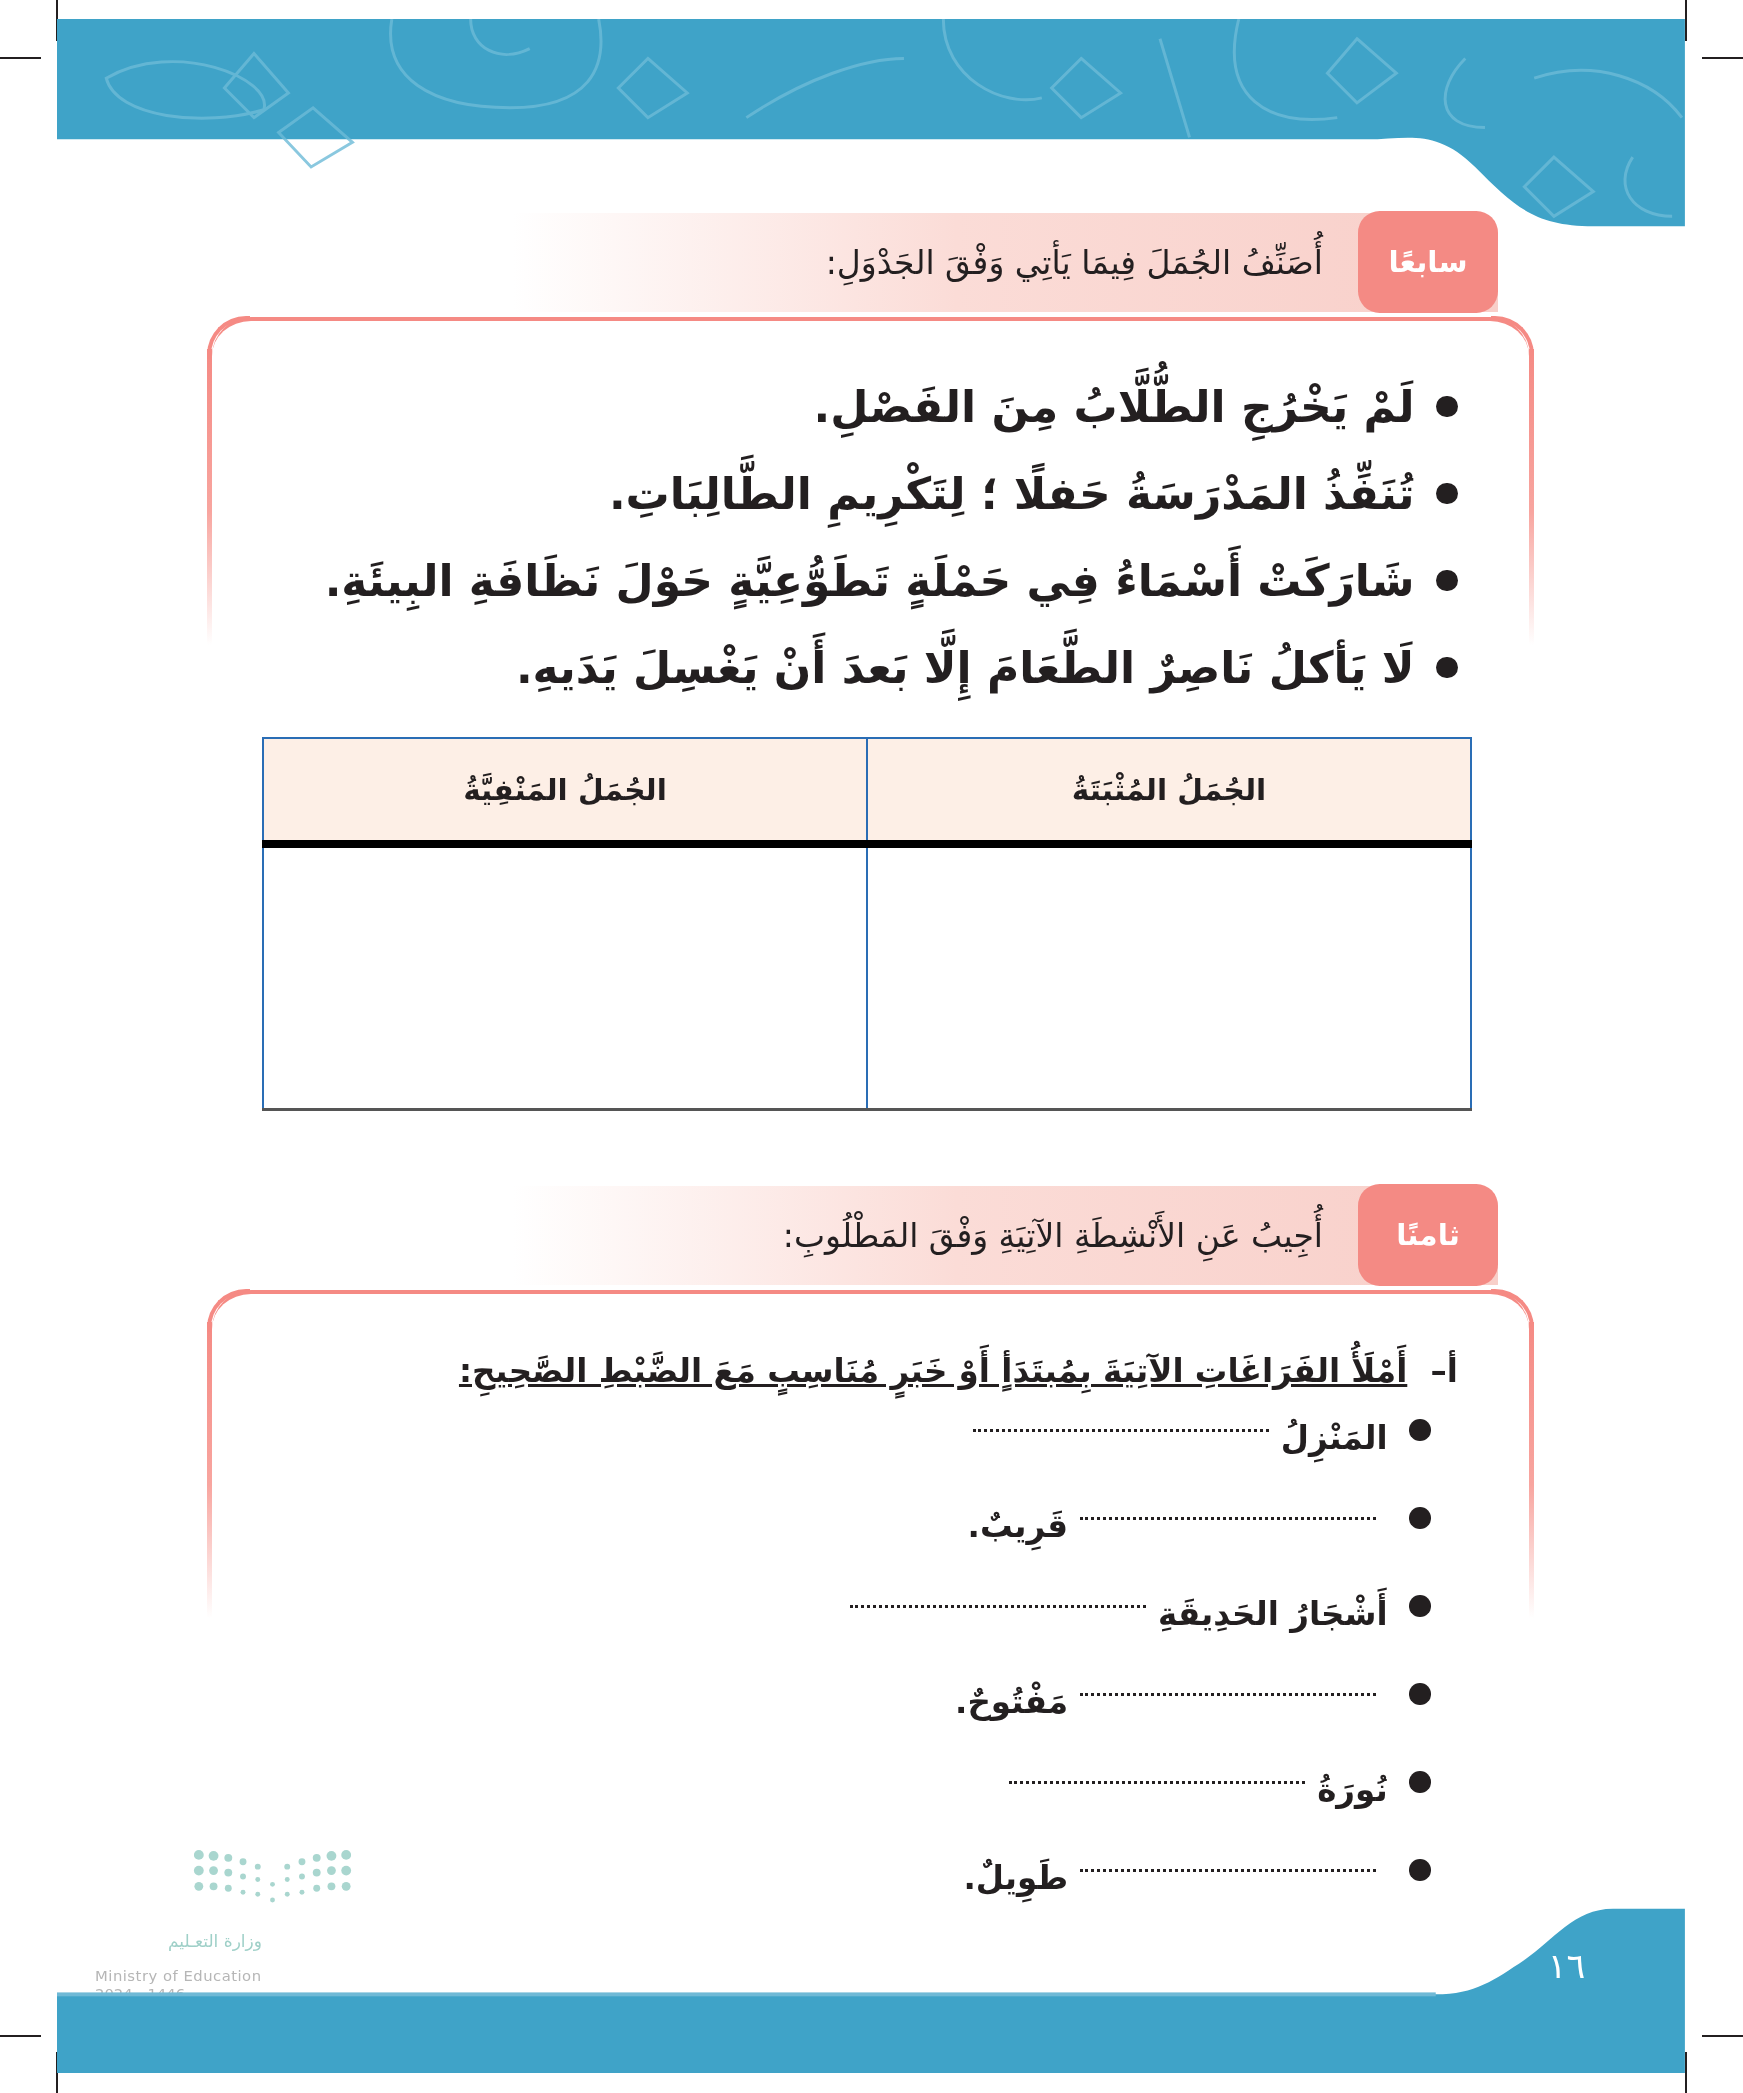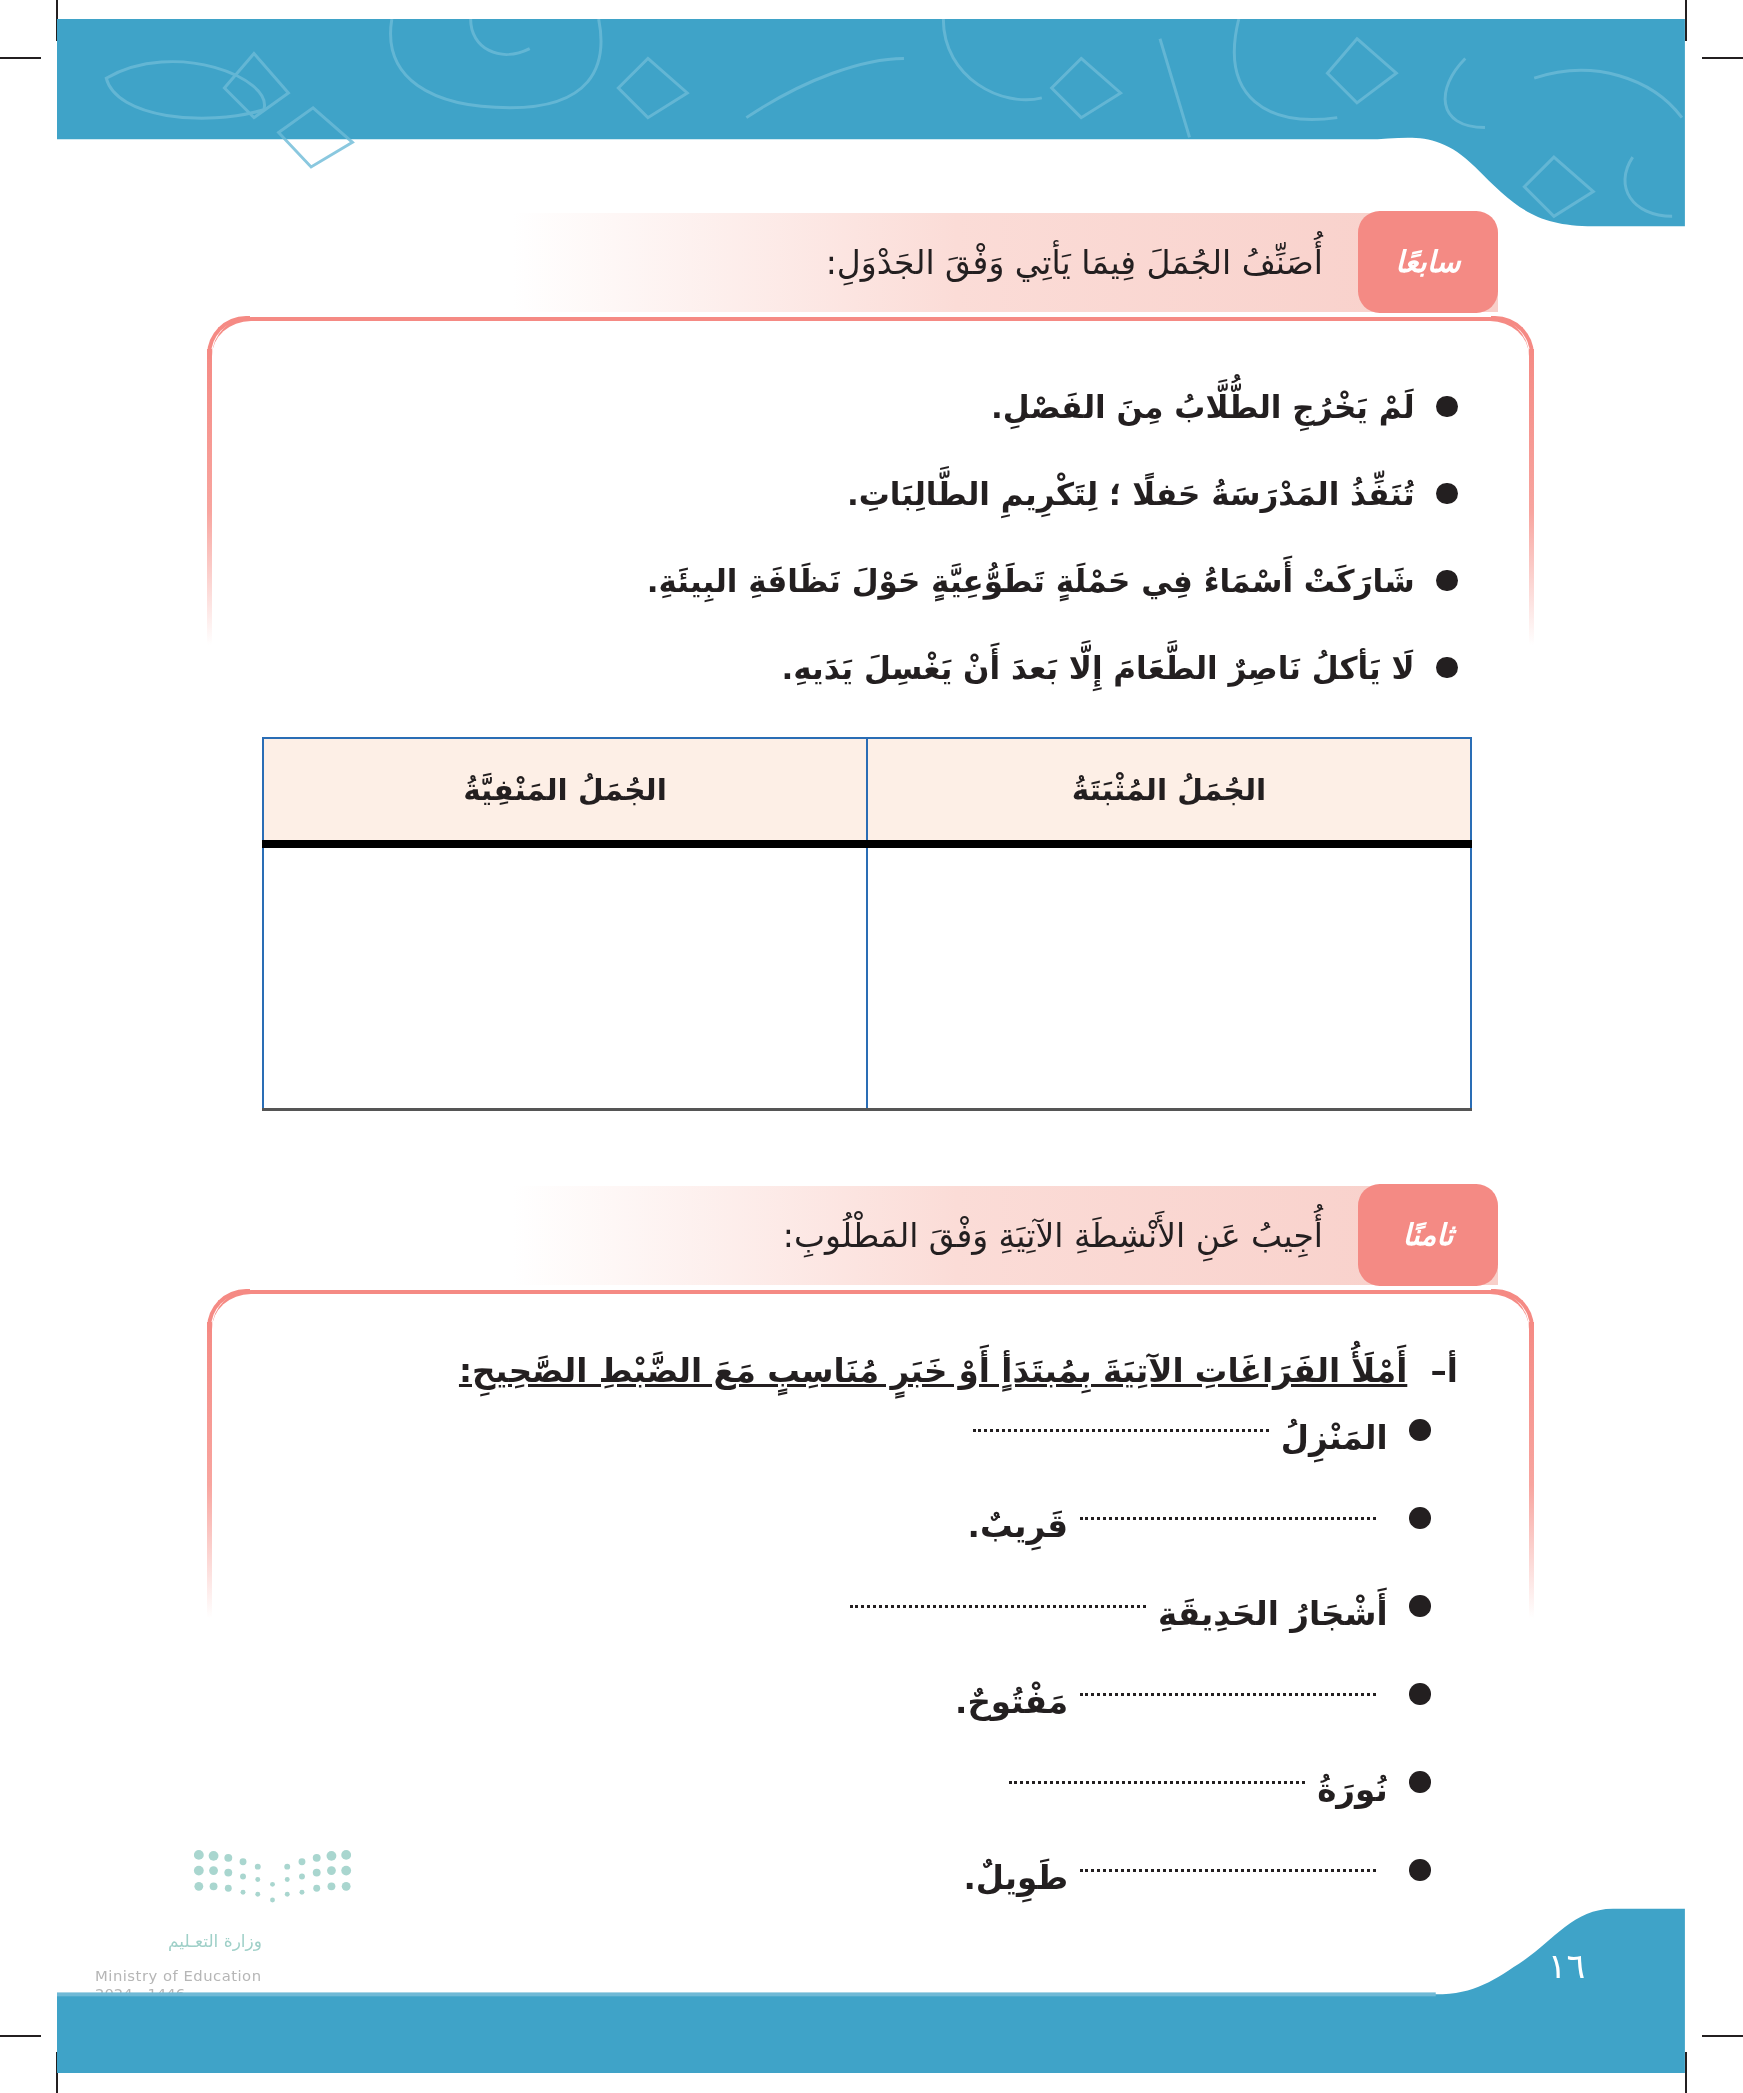--- a/index.html
+++ b/index.html
@@ -29,21 +29,20 @@
     .header-band {
       position: absolute; right: 0; top: 0; bottom: 0; left: 0;
       border-radius: 0 27.6px 0 0;
       background: linear-gradient(to left, #f8cfc9 0%, #fbdcd7 55%, #ffffff 100%);
     }
     .section-badge {
       position: relative; z-index: 2; background: #f48a84; color: #ffffff;
       border-radius: 21.7px; width: 140px; height: 102px; display: flex;
       align-items: center; justify-content: center; font-size: 29.6px; font-weight: bold;
       margin-top: -2px;
-      font-style: italic;
     }
     .section-title {
       position: relative; z-index: 2; font-size: 33px; font-weight: normal;
       margin-right: 35px; white-space: nowrap;
     }
     
     .section-box {
       position: absolute; left: 212px; width: 1317px;
       border-top: 4.9px solid #f58a84; border-radius: 39px 39px 0 0;
     }
@@ -57,21 +56,21 @@
       position: absolute; top: -4.9px; width: 39px; height: 39px;
       border-top: 4.9px solid #f58a84;
     }
     .section-box .corner-l { left: -4.9px; border-left: 4.9px solid #f58a84; border-radius: 39px 0 0 0; }
     .section-box .corner-r { right: -4.9px; border-right: 4.9px solid #f58a84; border-radius: 0 39px 0 0; }
 
     .bullet-list {
       position: absolute; right: 286px; direction: rtl; list-style: none; margin: 0; padding: 0;
     }
     .bullet-item {
-      display: flex; align-items: center; font-size: 31px; font-weight: bold;
+      display: flex; align-items: center; font-size: 44px; font-weight: bold;
       height: 87px; white-space: nowrap;
     }
     .bullet-dot {
       width: 21.7px; height: 21.7px; border-radius: 50%; background: #231f20;
       margin-left: 21.7px; flex: 0 0 auto;
     }
     
     .classify-table {
       position: absolute; left: 262px; top: 737px; width: 1210px; height: 374px;
       border-collapse: collapse; direction: rtl;

